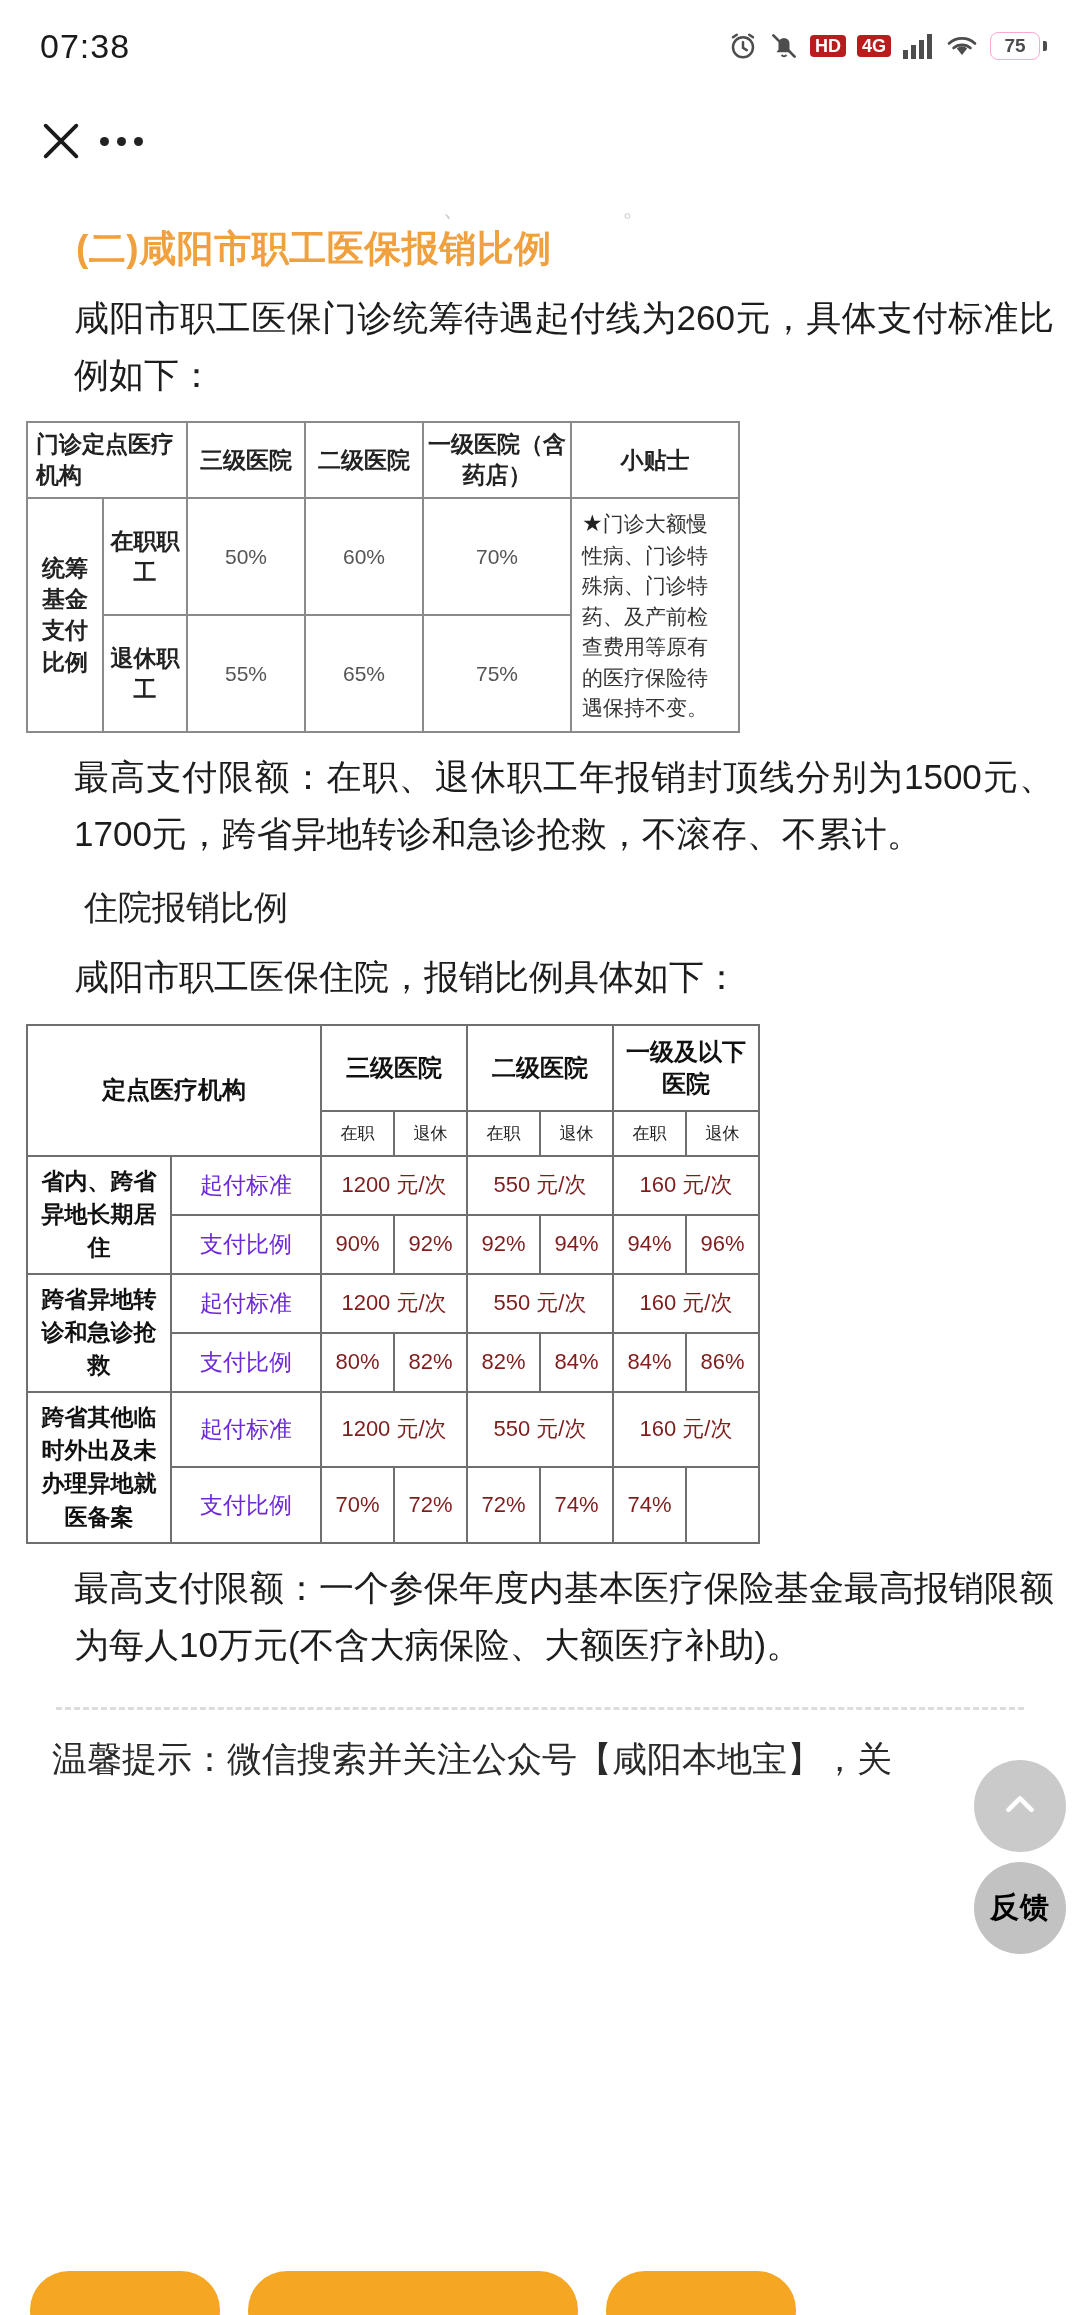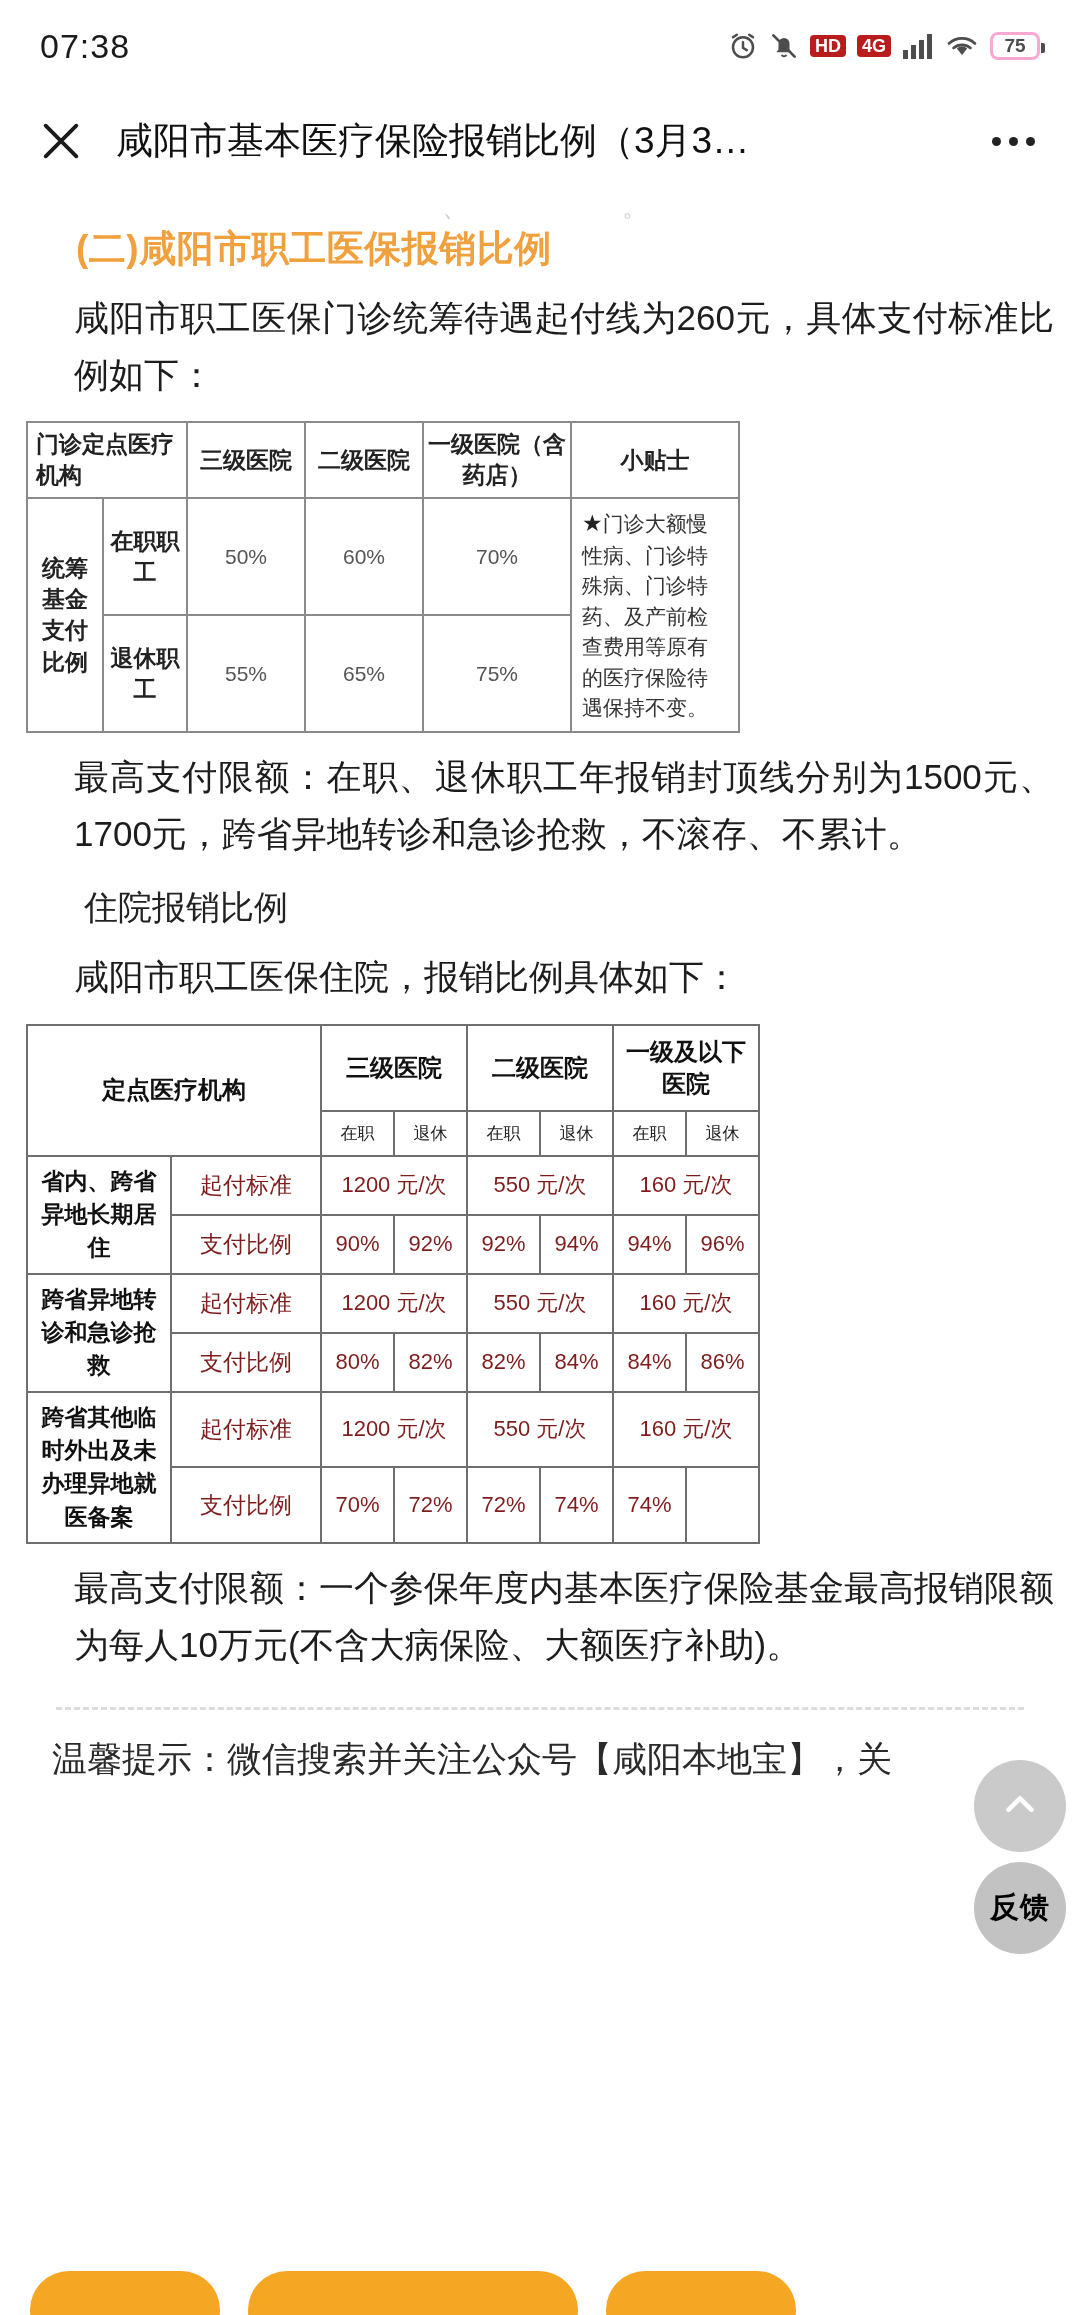--- a/index.html
+++ b/index.html
@@ -24,21 +24,21 @@
     position: absolute; right: 40px; top: 0; height: 92px;
     display: flex; align-items: center; gap: 11px;
   }
   .si { display: inline-flex; align-items: center; justify-content: center; }
   .si svg { display: block; }
   .badge-box {
     font-size: 18px; font-weight: bold; color: #fff; background: #b91c1c;
     border-radius: 4px; padding: 2px 5px; line-height: 1;
   }
   .batt {
-    width: 50px; height: 28px; border: 3px solid #f9a8d4; border-radius: 8px;
+    width: 50px; height: 28px; border: 1px solid #f9a8d4; border-radius: 8px;
     display: flex; align-items: center; justify-content: center;
     font-size: 19px; color: #4d4d4d; font-weight: bold; position: relative;
   }
   .batt::after {
     content: ""; position: absolute; right: -8px; top: 8px;
     width: 4px; height: 10px; background: #4d4d4d; border-radius: 0 2px 2px 0;
   }
 
   
   .titlebar {
@@ -109,21 +109,21 @@
   .tbl2 td {
     border: 2px solid #6f6f6f; text-align: center; vertical-align: middle;
     color: #333; padding: 10px 4px;
   }
   .tbl2 .hb { font-size: 24px; font-weight: bold; color: #111; }
   .tbl2 .hs { font-size: 17px; color: #222; }
   .tbl2 .rowhead {
     font-size: 23px; font-weight: bold; color: #111; line-height: 1.45;
     padding: 8px 6px;
   }
-  .tbl2 .lbl { font-size: 23px; color: #7f1d1d; }
+  .tbl2 .lbl { font-size: 23px; color: #6d28d9; }
   .tbl2 .num { font-size: 22px; color: #7f1d1d; }
 
   
   .fab {
     position: absolute; right: 14px; width: 92px; height: 92px;
     border-radius: 50%; display: flex; align-items: center; justify-content: center;
     color: #000000;
   }
   .fab-top { top: 1760px; background: rgba(170,170,170,0.62); }
   .fab-fb {
@@ -193,21 +193,20 @@
       <span class="batt">75</span>
     </div>
   </div>
 
   <div class="titlebar">
     <div class="close-x">
       <svg width="46" height="46" viewBox="0 0 24 24">
           <path d="M4 4l16 16M20 4L4 20" stroke="#1a1a1a" stroke-width="2" stroke-linecap="round"></path>
         </svg>
     </div>
-    <div class="page-title">咸阳市基本医疗保险报销比例（3月3…</div>
     <div class="more-dots">
       <i></i>
         <i></i>
         <i></i>
     </div>
   </div>
 
   <div class="article">
 
     <div class="faint-line">

